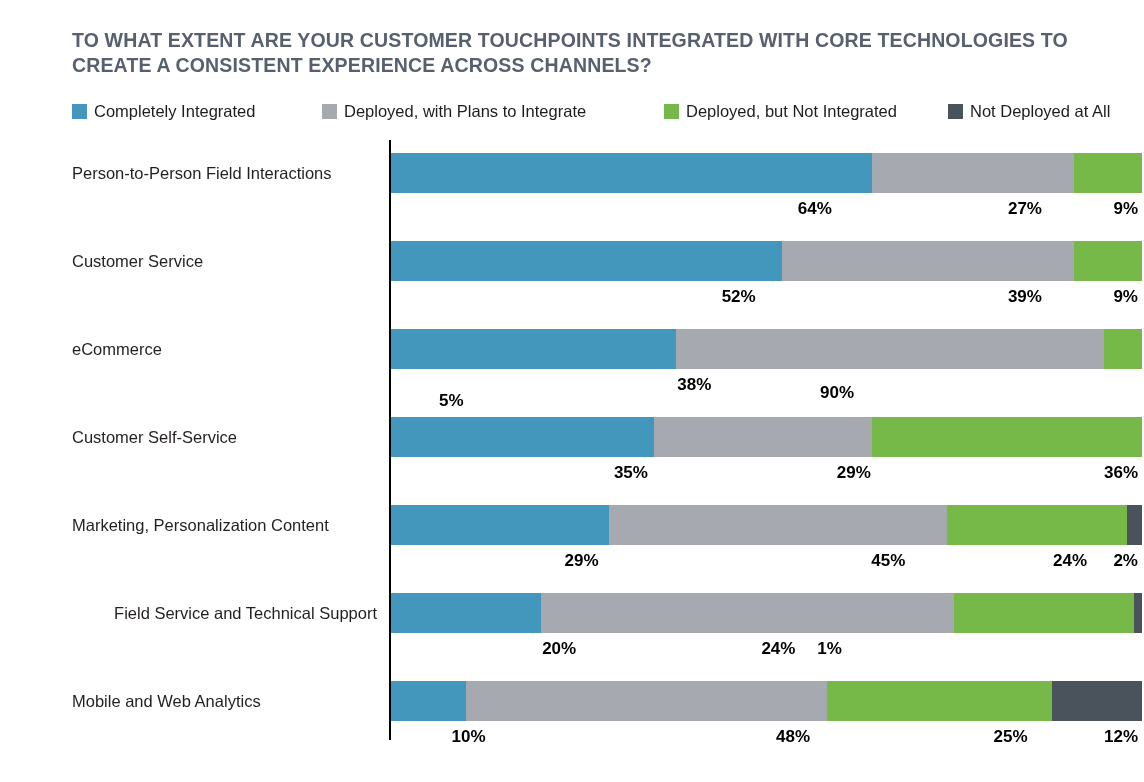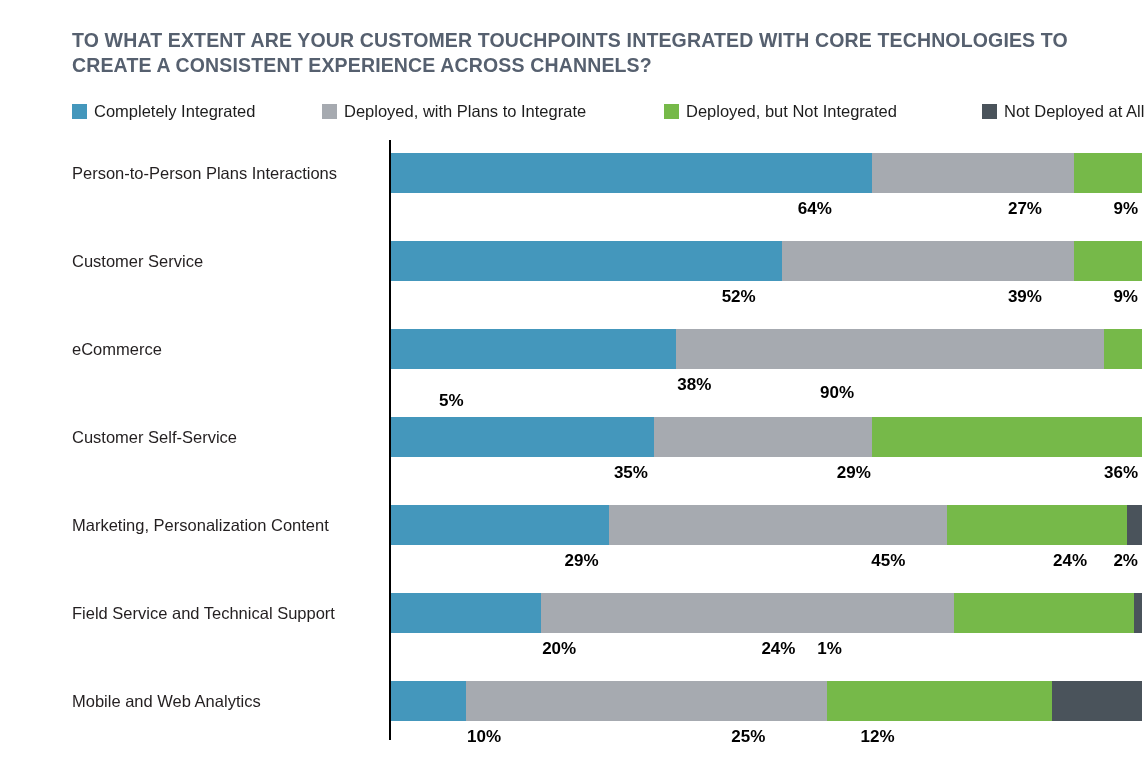--- a/index.html
+++ b/index.html
@@ -146,29 +146,29 @@
         <span class="legend-label">Completely Integrated</span>
       </div>
       <div class="legend-item" style="left: 250px;">
         <span class="legend-swatch" style="background: rgb(166, 170, 176);"></span>
         <span class="legend-label">Deployed, with Plans to Integrate</span>
       </div>
       <div class="legend-item" style="left: 592px;">
         <span class="legend-swatch" style="background: rgb(118, 185, 73);"></span>
         <span class="legend-label">Deployed, but Not Integrated</span>
       </div>
-      <div class="legend-item" style="left: 910px;">
+      <div class="legend-item" style="left: 876px;">
         <span class="legend-swatch" style="background: rgb(74, 83, 91);"></span>
         <span class="legend-label">Not Deployed at All</span>
       </div>
     </div>
 
   <div id="plot">
     <div id="axis-line"></div>
-  <div class="cat-label" style="left: -317px; top: 23px; text-align: left;">Person-to-Person Plans Interactions</div>
+  <div class="cat-label" style="left: -317px; top: 23px; text-align: left;">Person-to-Person Field Interactions</div>
       <div class="bar-row" style="left: 2px; top: 13px;">
         <div class="bar-seg" style="width: 64%; background: rgb(68, 151, 188);"></div>
         <div class="bar-seg" style="width: 27%; background: rgb(166, 170, 176);"></div>
         <div class="bar-seg" style="width: 9%; background: rgb(118, 185, 73);"></div>
       </div>
       <div class="value-row" style="left: 2px; top: 57px;">
         <div class="value-cell" style="width: 64%;">
           <span>64%</span>
         </div>
         <div class="value-cell" style="width: 27%;">
@@ -243,21 +243,21 @@
         <div class="value-cell" style="width: 45%;">
           <span>45%</span>
         </div>
         <div class="value-cell" style="width: 24%;">
           <span>24%</span>
         </div>
         <div class="value-cell" style="width: 2%;">
           <span>2%</span>
         </div>
       </div>
-      <div class="cat-label" style="left: -317px; top: 463px; text-align: left;">Field Service and Technical Support</div>
+      <div class="cat-label" style="left: -317px; top: 463px; text-align: right;">Field Service and Technical Support</div>
       <div class="bar-row" style="left: 2px; top: 453px;">
         <div class="bar-seg" style="width: 20%; background: rgb(68, 151, 188);"></div>
         <div class="bar-seg" style="width: 55%; background: rgb(166, 170, 176);"></div>
         <div class="bar-seg" style="width: 24%; background: rgb(118, 185, 73);"></div>
         <div class="bar-seg" style="width: 1%; background: rgb(74, 83, 91);"></div>
       </div>
       <div class="value-row" style="left: 2px; top: 497px;">
         <div class="value-cell" style="width: 20%;">
           <span>20%</span>
         </div>
@@ -272,20 +272,23 @@
       <div class="bar-row" style="left: 2px; top: 541px;">
         <div class="bar-seg" style="width: 10%; background: rgb(68, 151, 188);"></div>
         <div class="bar-seg" style="width: 48%; background: rgb(166, 170, 176);"></div>
         <div class="bar-seg" style="width: 30%; background: rgb(118, 185, 73);"></div>
         <div class="bar-seg" style="width: 12%; background: rgb(74, 83, 91);"></div>
       </div>
       <div class="value-row" style="left: 2px; top: 585px;">
         <div class="value-cell" style="width: 10%;">
           <span>10%</span>
         </div>
+        <div class="value-cell" style="width: 48%;">
+          <span>48%</span>
+        </div>
         <div class="value-cell" style="width: 30%;">
           <span>25%</span>
         </div>
         <div class="value-cell" style="width: 12%;">
           <span>12%</span>
         </div>
       </div>
     </div>
 
 </div>

